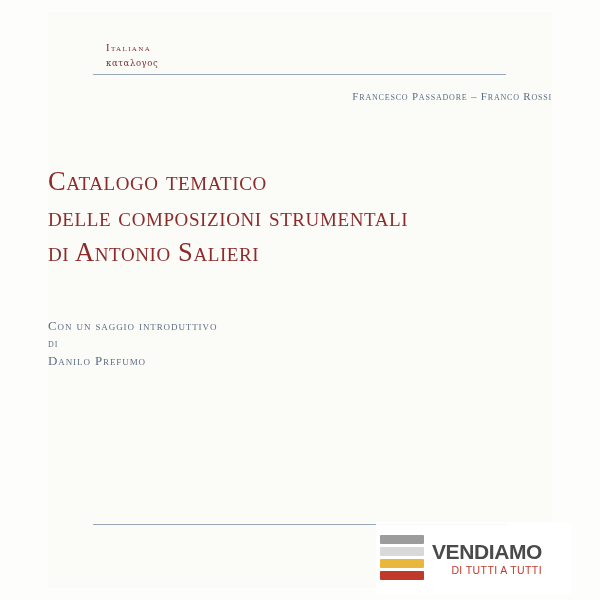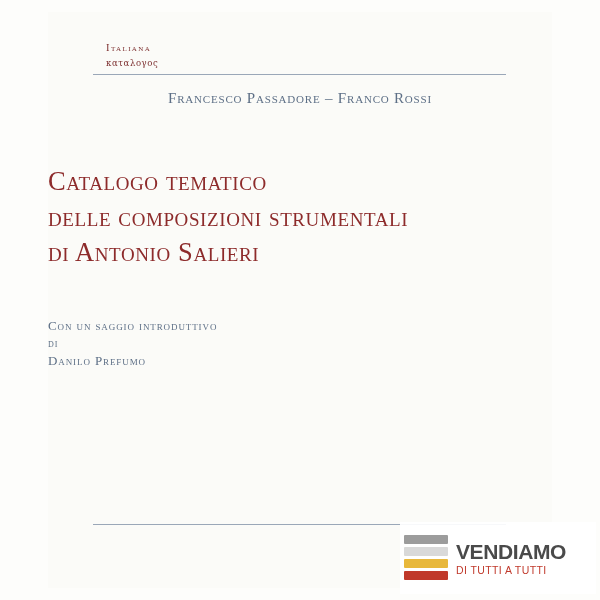--- a/index.html
+++ b/index.html
@@ -53,23 +53,23 @@
     font-size: 8.5px;
     letter-spacing: 0.6px;
     color: #7d2f2f;
     font-family: "DejaVu Serif", serif;
   }
   .authors {
     position: absolute;
     left: 0;
     top: 78px;
     width: 504px;
-    text-align: center;
-    font-variant: small-caps;
-    font-size: 15px;
+    text-align: right;
+    font-variant: small-caps;
+    font-size: 11px;
     letter-spacing: 0.8px;
     color: #5d6f86;
   }
   .title-block {
     position: absolute;
     left: 0;
     top: 152px;
     width: 504px;
     text-align: left;
     color: #8d2b2b;
@@ -113,29 +113,30 @@
     width: 504px;
     text-align: center;
     font-variant: small-caps;
     font-size: 12px;
     letter-spacing: 0.9px;
     color: #5d6f86;
   }
   
   .watermark {
     position: absolute;
-    right: 4px;
+    right: 28px;
     bottom: 6px;
     width: 196px;
     height: 72px;
     background: rgba(255,255,255,0.92);
     display: flex;
     align-items: center;
     padding-left: 4px;
     box-sizing: border-box;
+    text-align: right;
   }
   .wm-books {
     width: 44px;
     height: 46px;
     position: relative;
     margin-right: 8px;
     flex: 0 0 auto;
   }
   .wm-books .bar {
     position: absolute;

